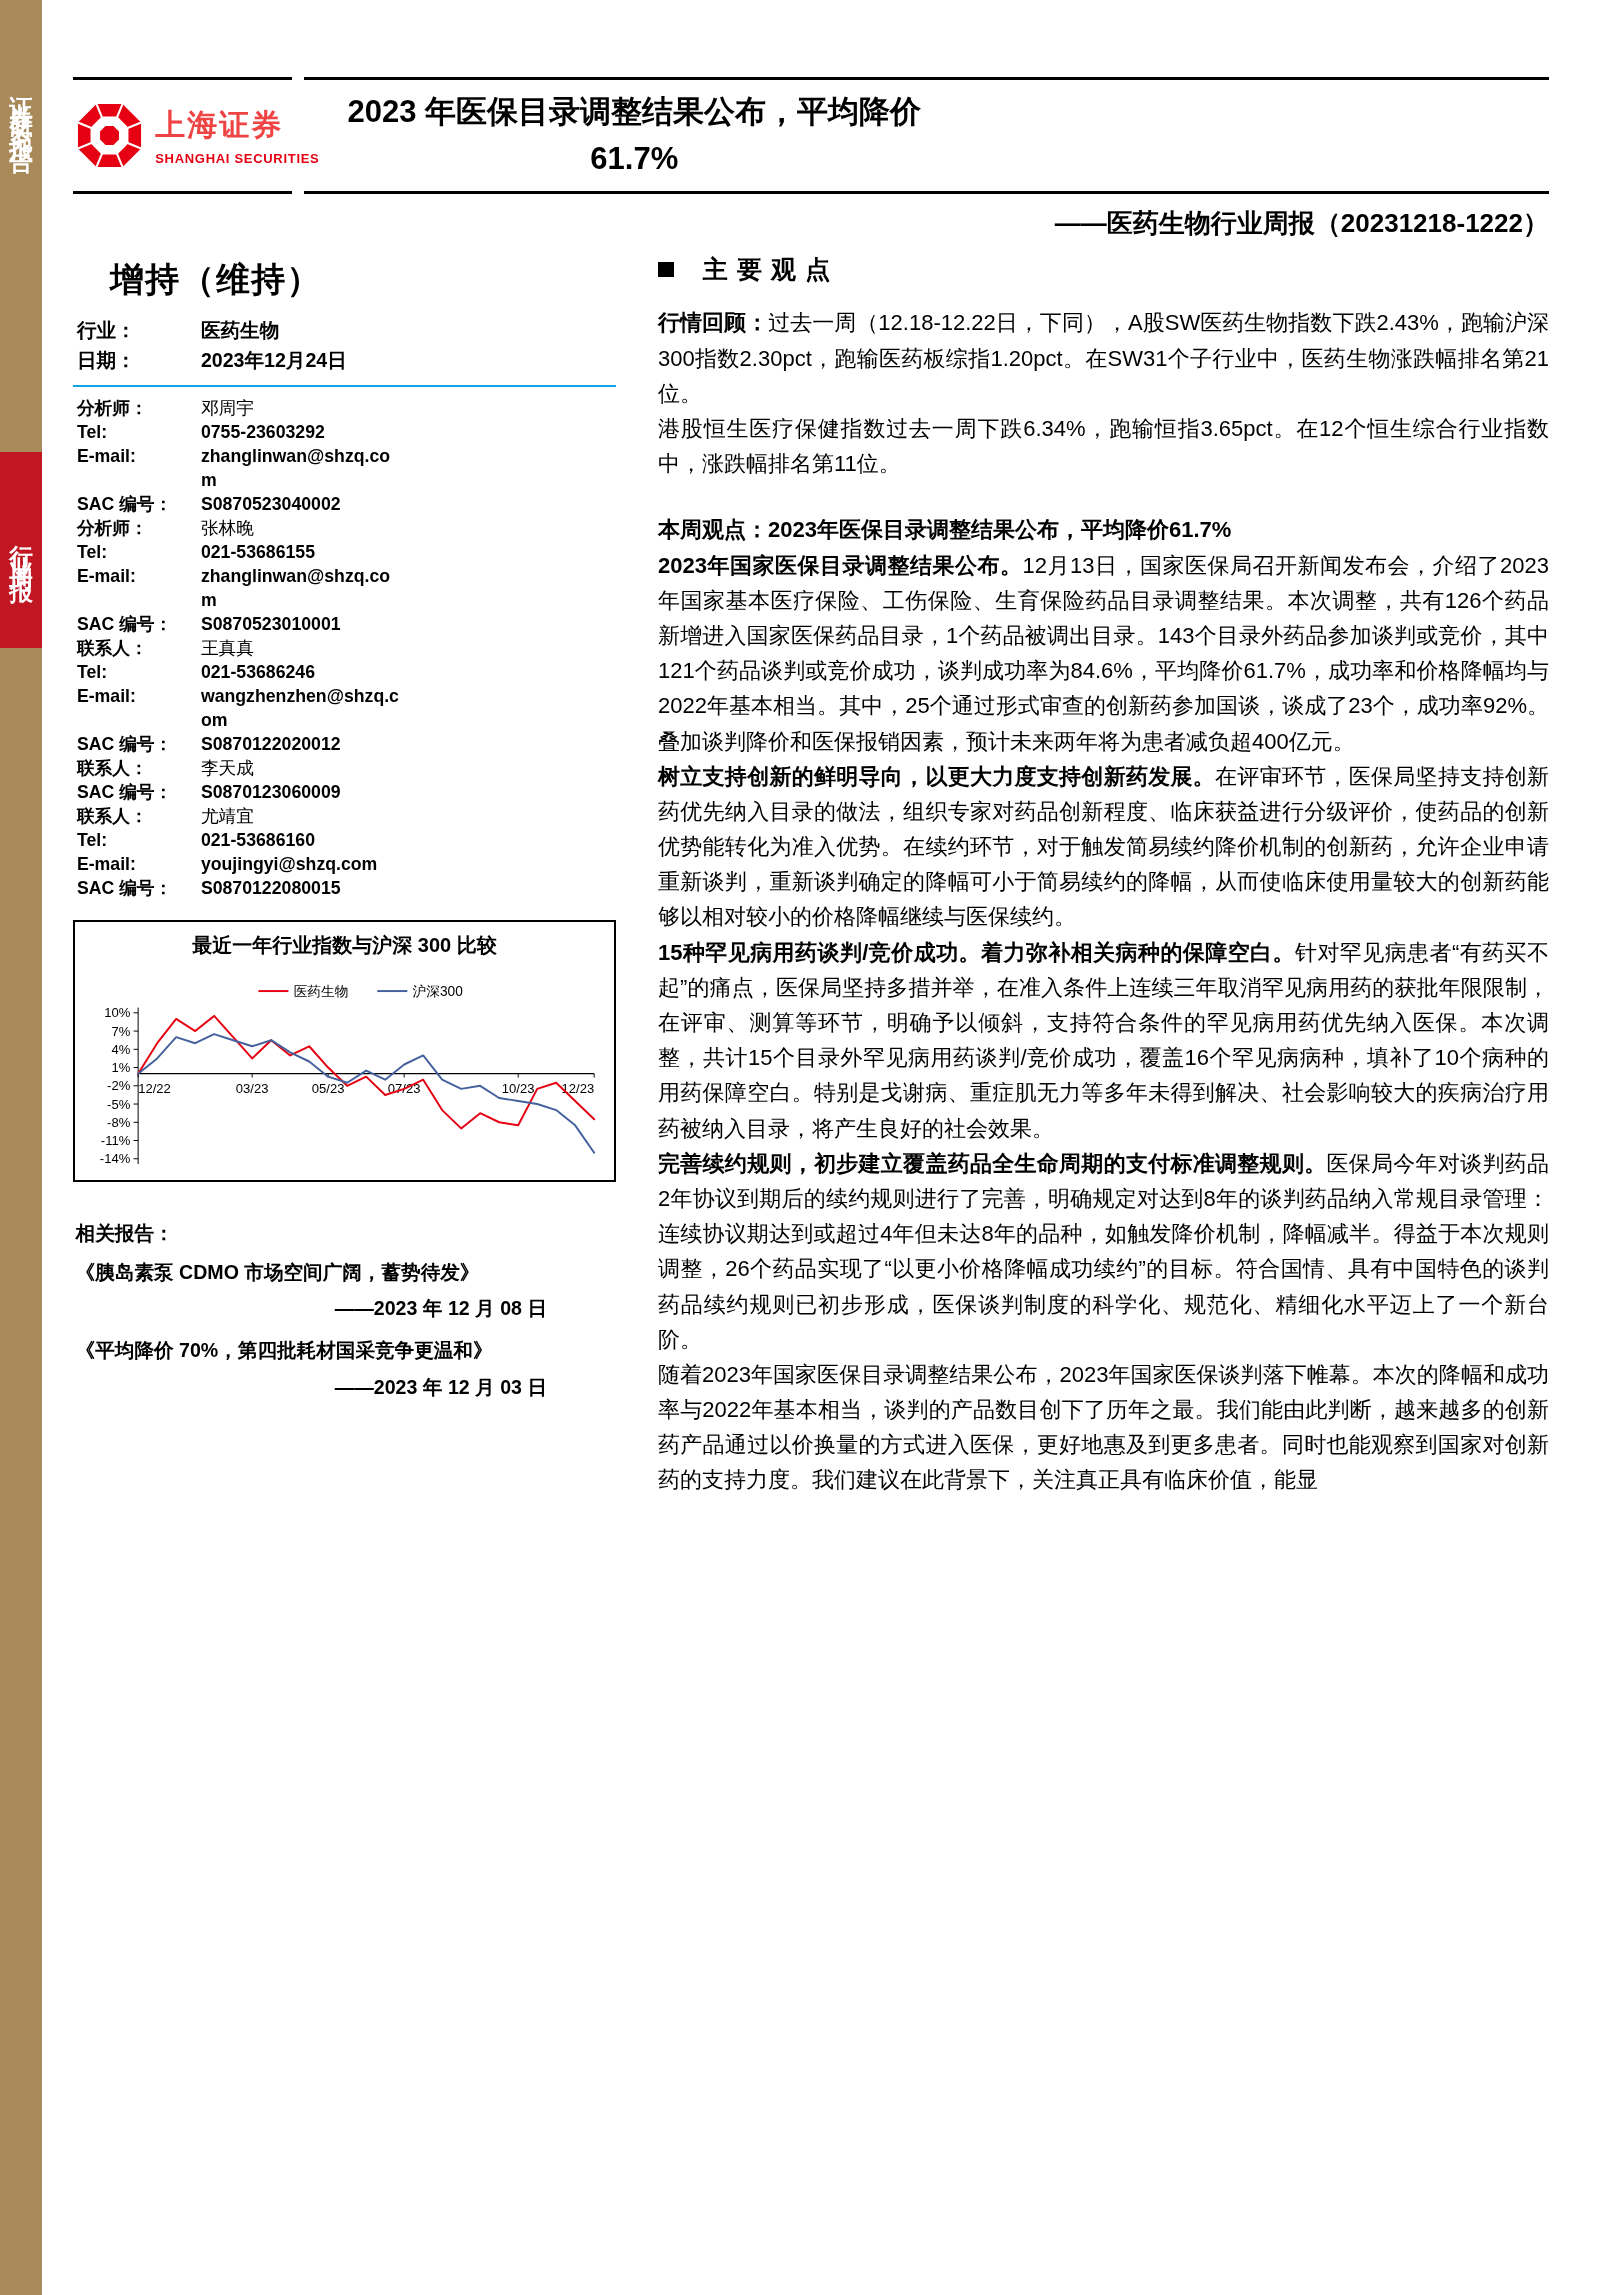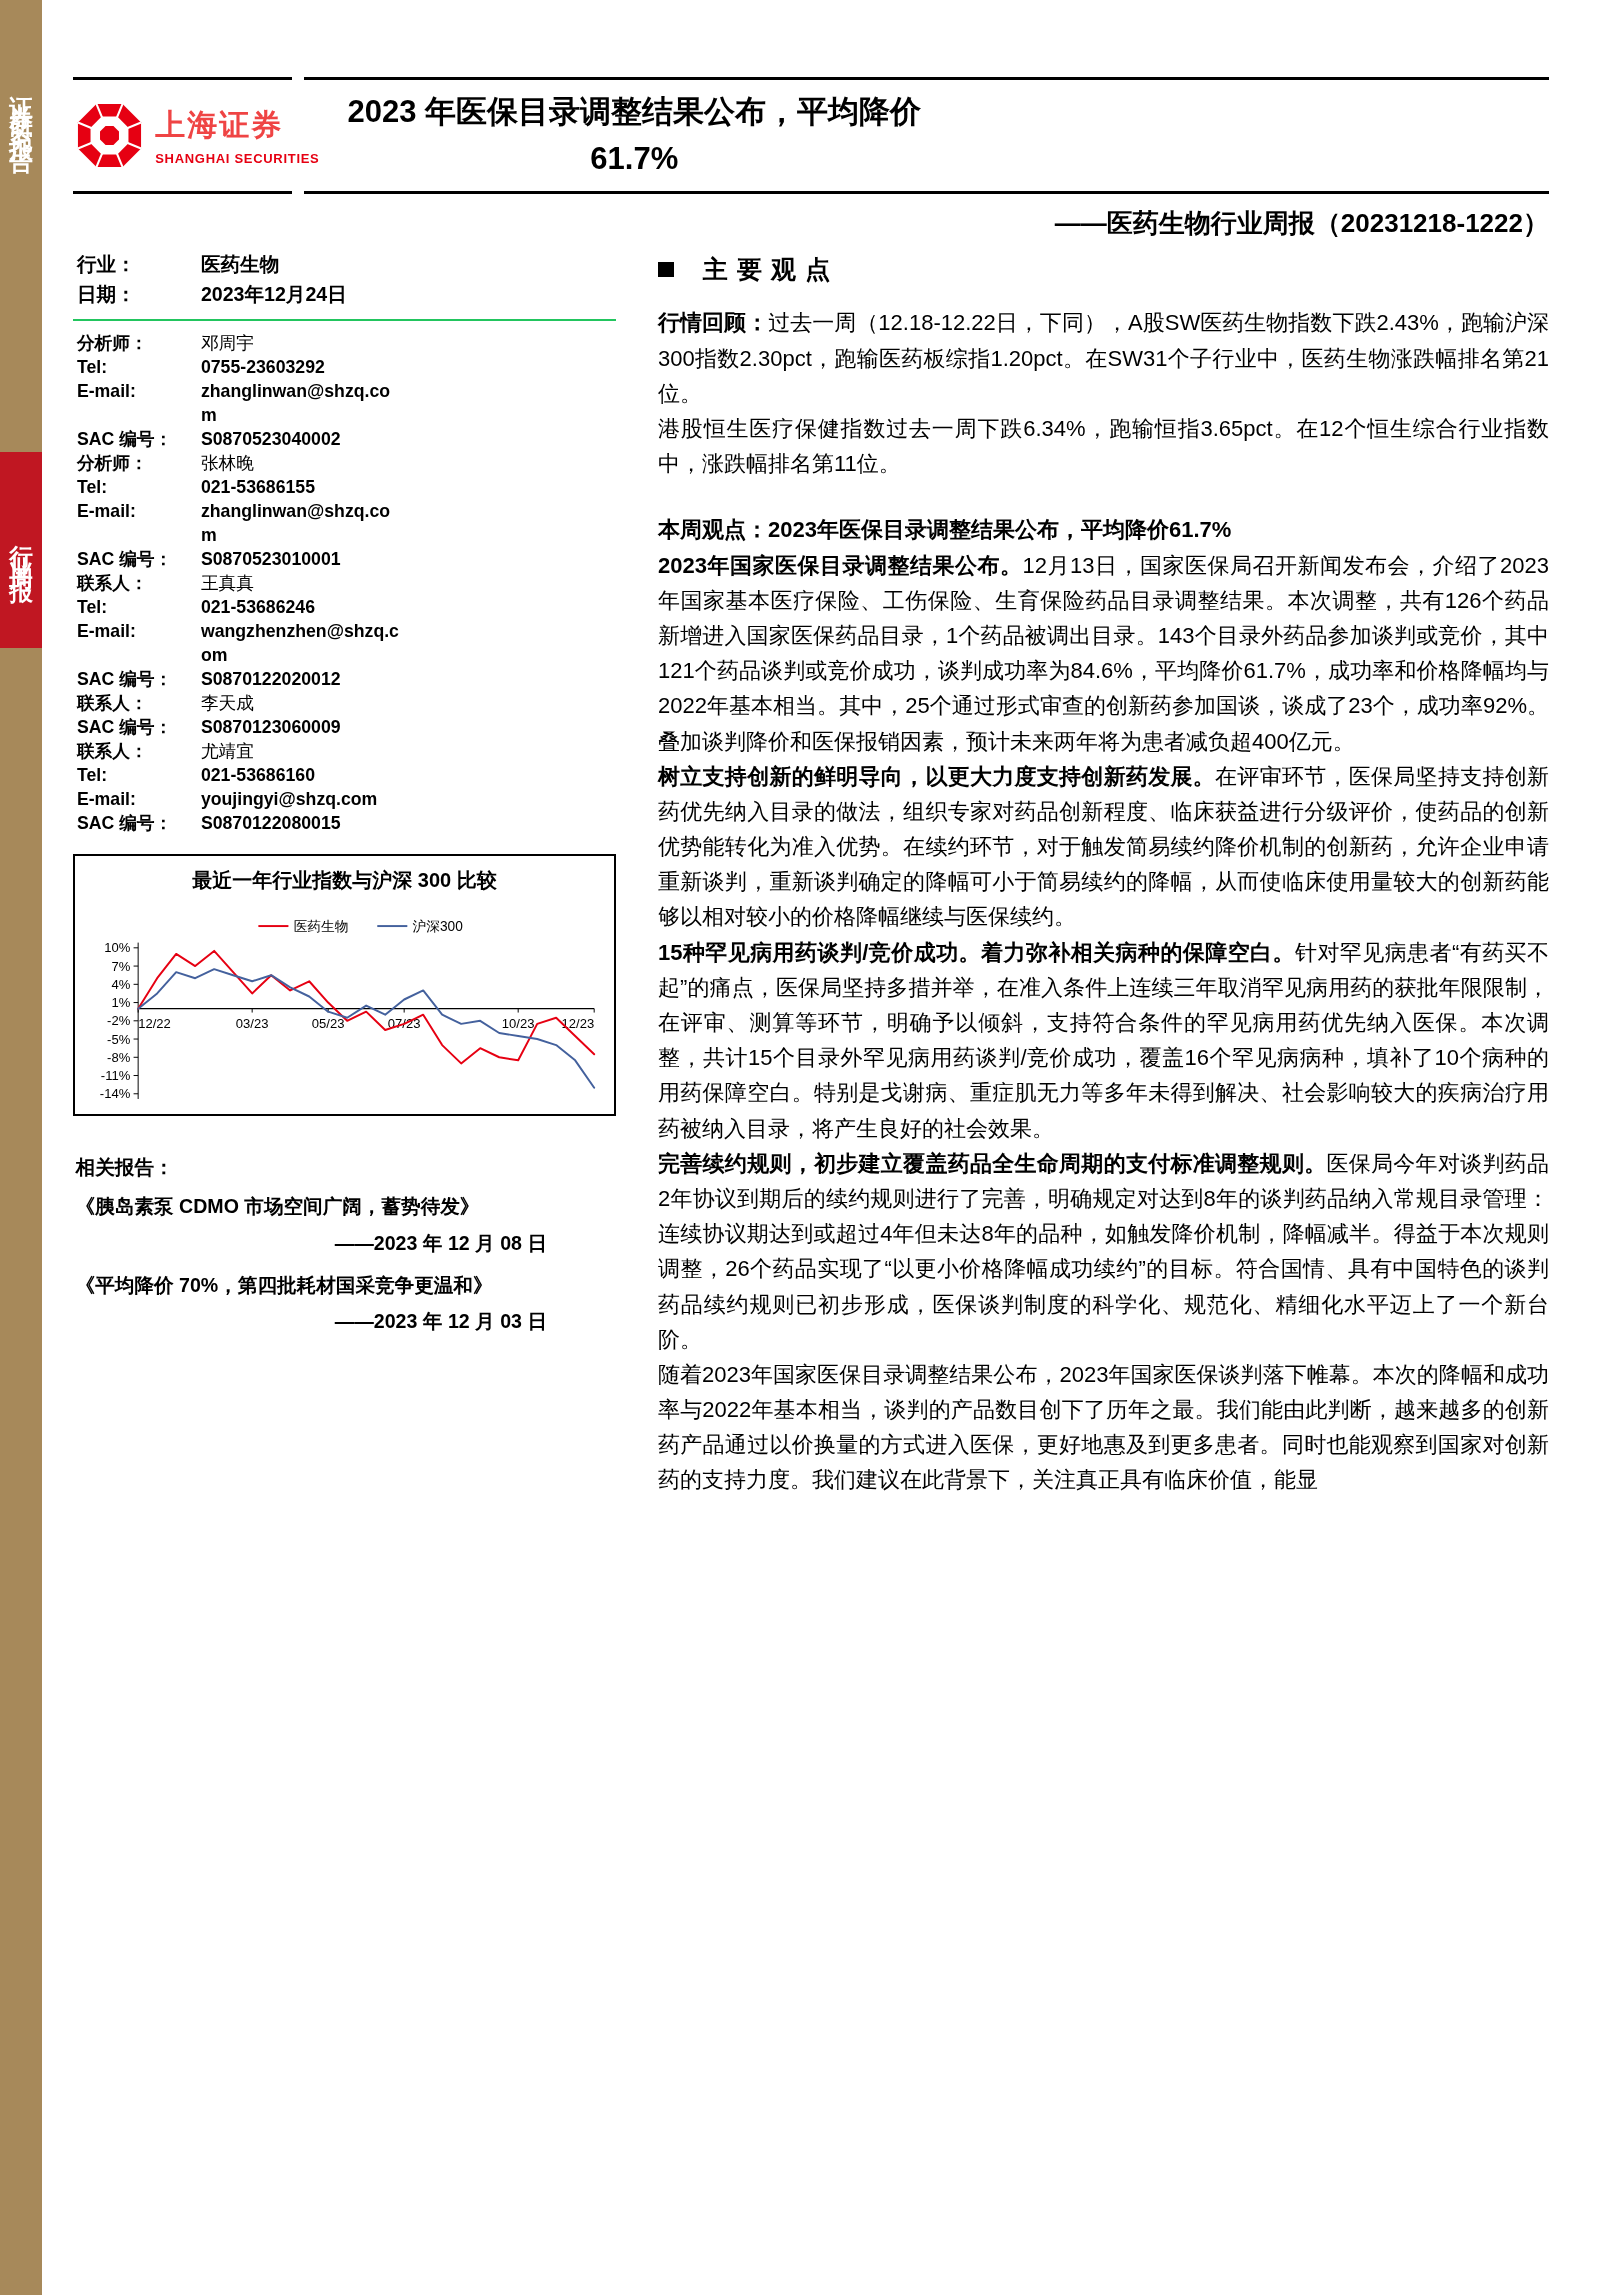--- a/index.html
+++ b/index.html
@@ -24,21 +24,21 @@
   .title-box { flex:1; border-top:3.3px solid #000; border-bottom:3.3px solid #000; display:flex; align-items:center; justify-content:flex-start; padding:9.2px 0; }
   .report-title { font-weight:bold; font-size:31px; line-height:1.5; text-align:center; max-width:661px; }
   .subtitle { text-align:right; font-weight:bold; font-size:26px; margin-top:11.8px; }
 
   
   .columns { display:flex; gap:42px; margin-top:5.2px; }
   .left-col { width:543px; flex:none; }
   .right-col { flex:1; min-width:0; }
 
   .rating { font-size:34px; font-weight:bold; padding:10.5px 0 9.2px 37px; letter-spacing:1.3px; }
-  .meta { border-bottom:2px solid #22c55e; padding:2.6px 0 10.5px 3.9px; }
+  .meta { border-bottom:2px solid #0ea5e9; padding:2.6px 0 10.5px 3.9px; }
   .info-row { display:flex; font-size:17.7px; line-height:24px; }
   .meta .info-row { font-size:19.6px; line-height:30px; }
   .info-row .label { width:124px; flex:none; font-weight:bold; }
   .info-row .value { font-weight:bold; max-width:203px; word-break:break-all; }
   .info-row .value.plain { font-weight:normal; }
   .contacts { padding:9.2px 0 14.4px 3.9px; }
 
   .chart-box { border:2px solid #000; margin-top:5.2px; padding:10.5px 7.9px 5.2px; }
   .chart-title { text-align:center; font-weight:bold; font-size:20px; margin-bottom:19px; }
   #chart { width:100%; height:196px; display:block; }
@@ -95,20 +95,21 @@
       </div>
       <div class="title-box">
         <div class="report-title">2023 年医保目录调整结果公布，平均降价 61.7%</div>
       </div>
     </div>
 
     <div class="subtitle">——医药生物行业周报（20231218-1222）</div>
 
     <div class="columns">
       <div class="left-col">
+        <div class="rating">增持（维持）</div>
         <div class="meta" id="meta">
             <div class="info-row meta-row">
               <span class="label">行业：</span>
               <span class="value">医药生物</span>
             </div>
             <div class="info-row meta-row">
               <span class="label">日期：</span>
               <span class="value">2023年12月24日</span>
             </div>
           </div>

